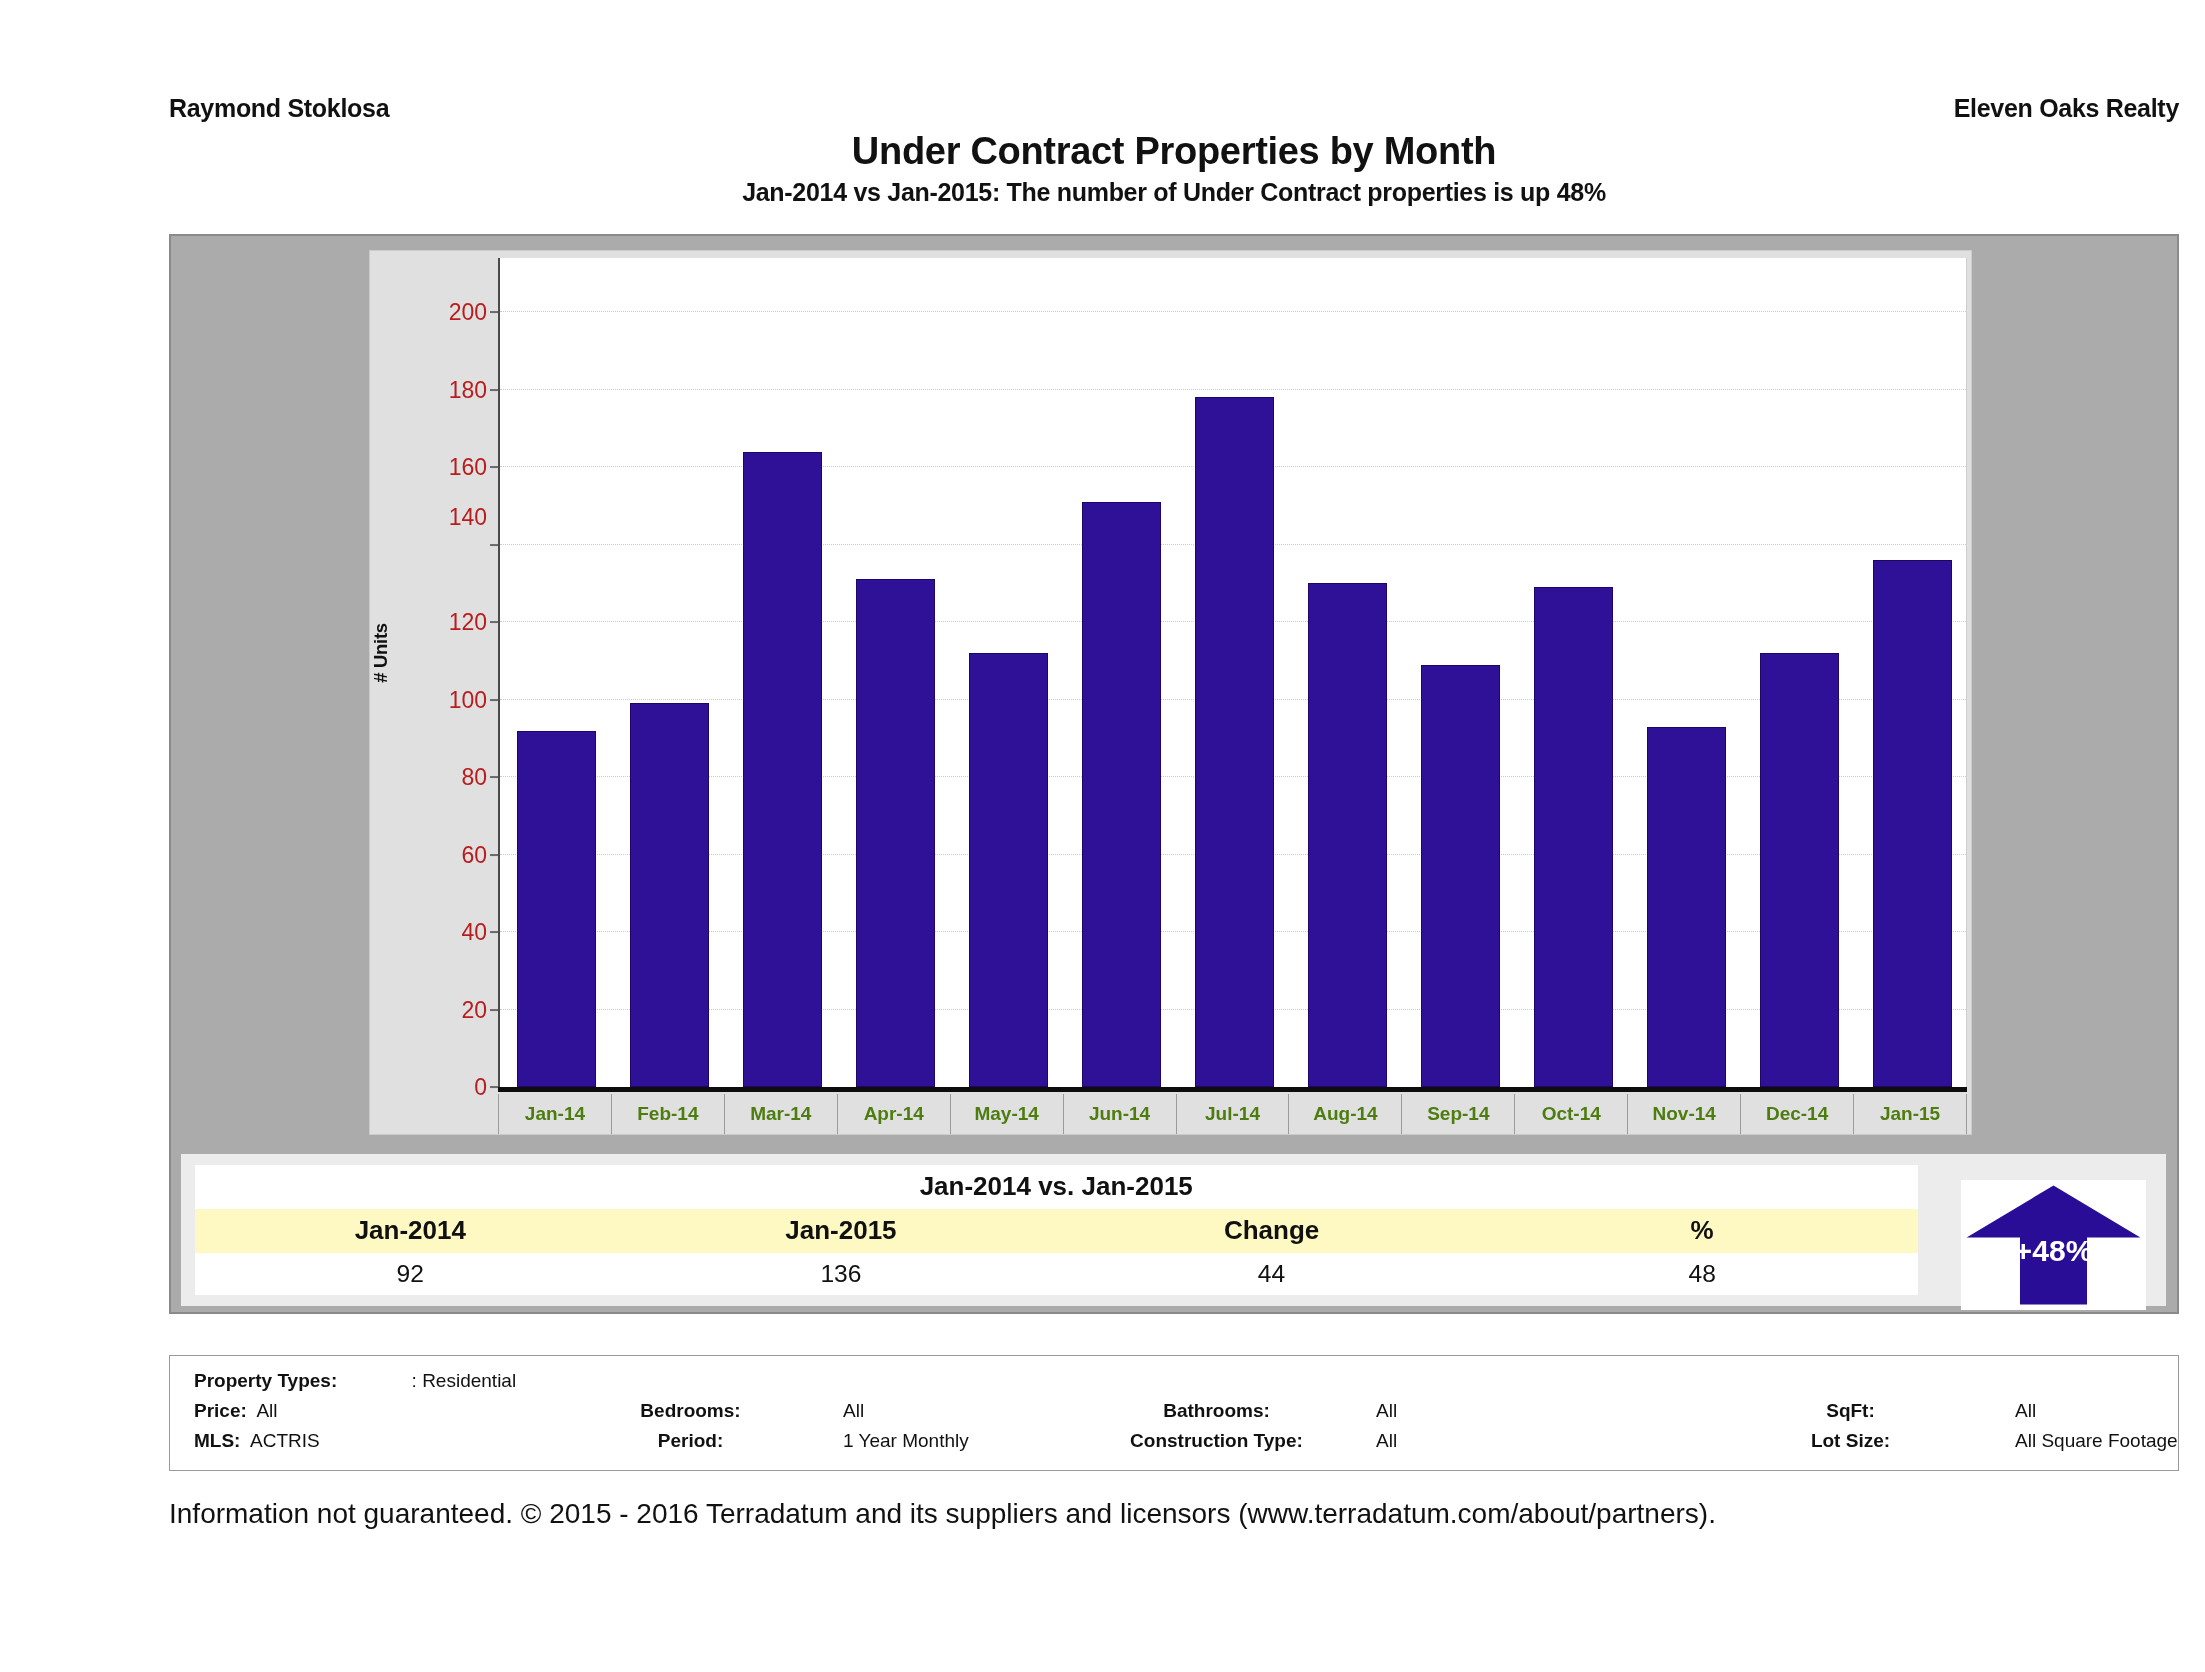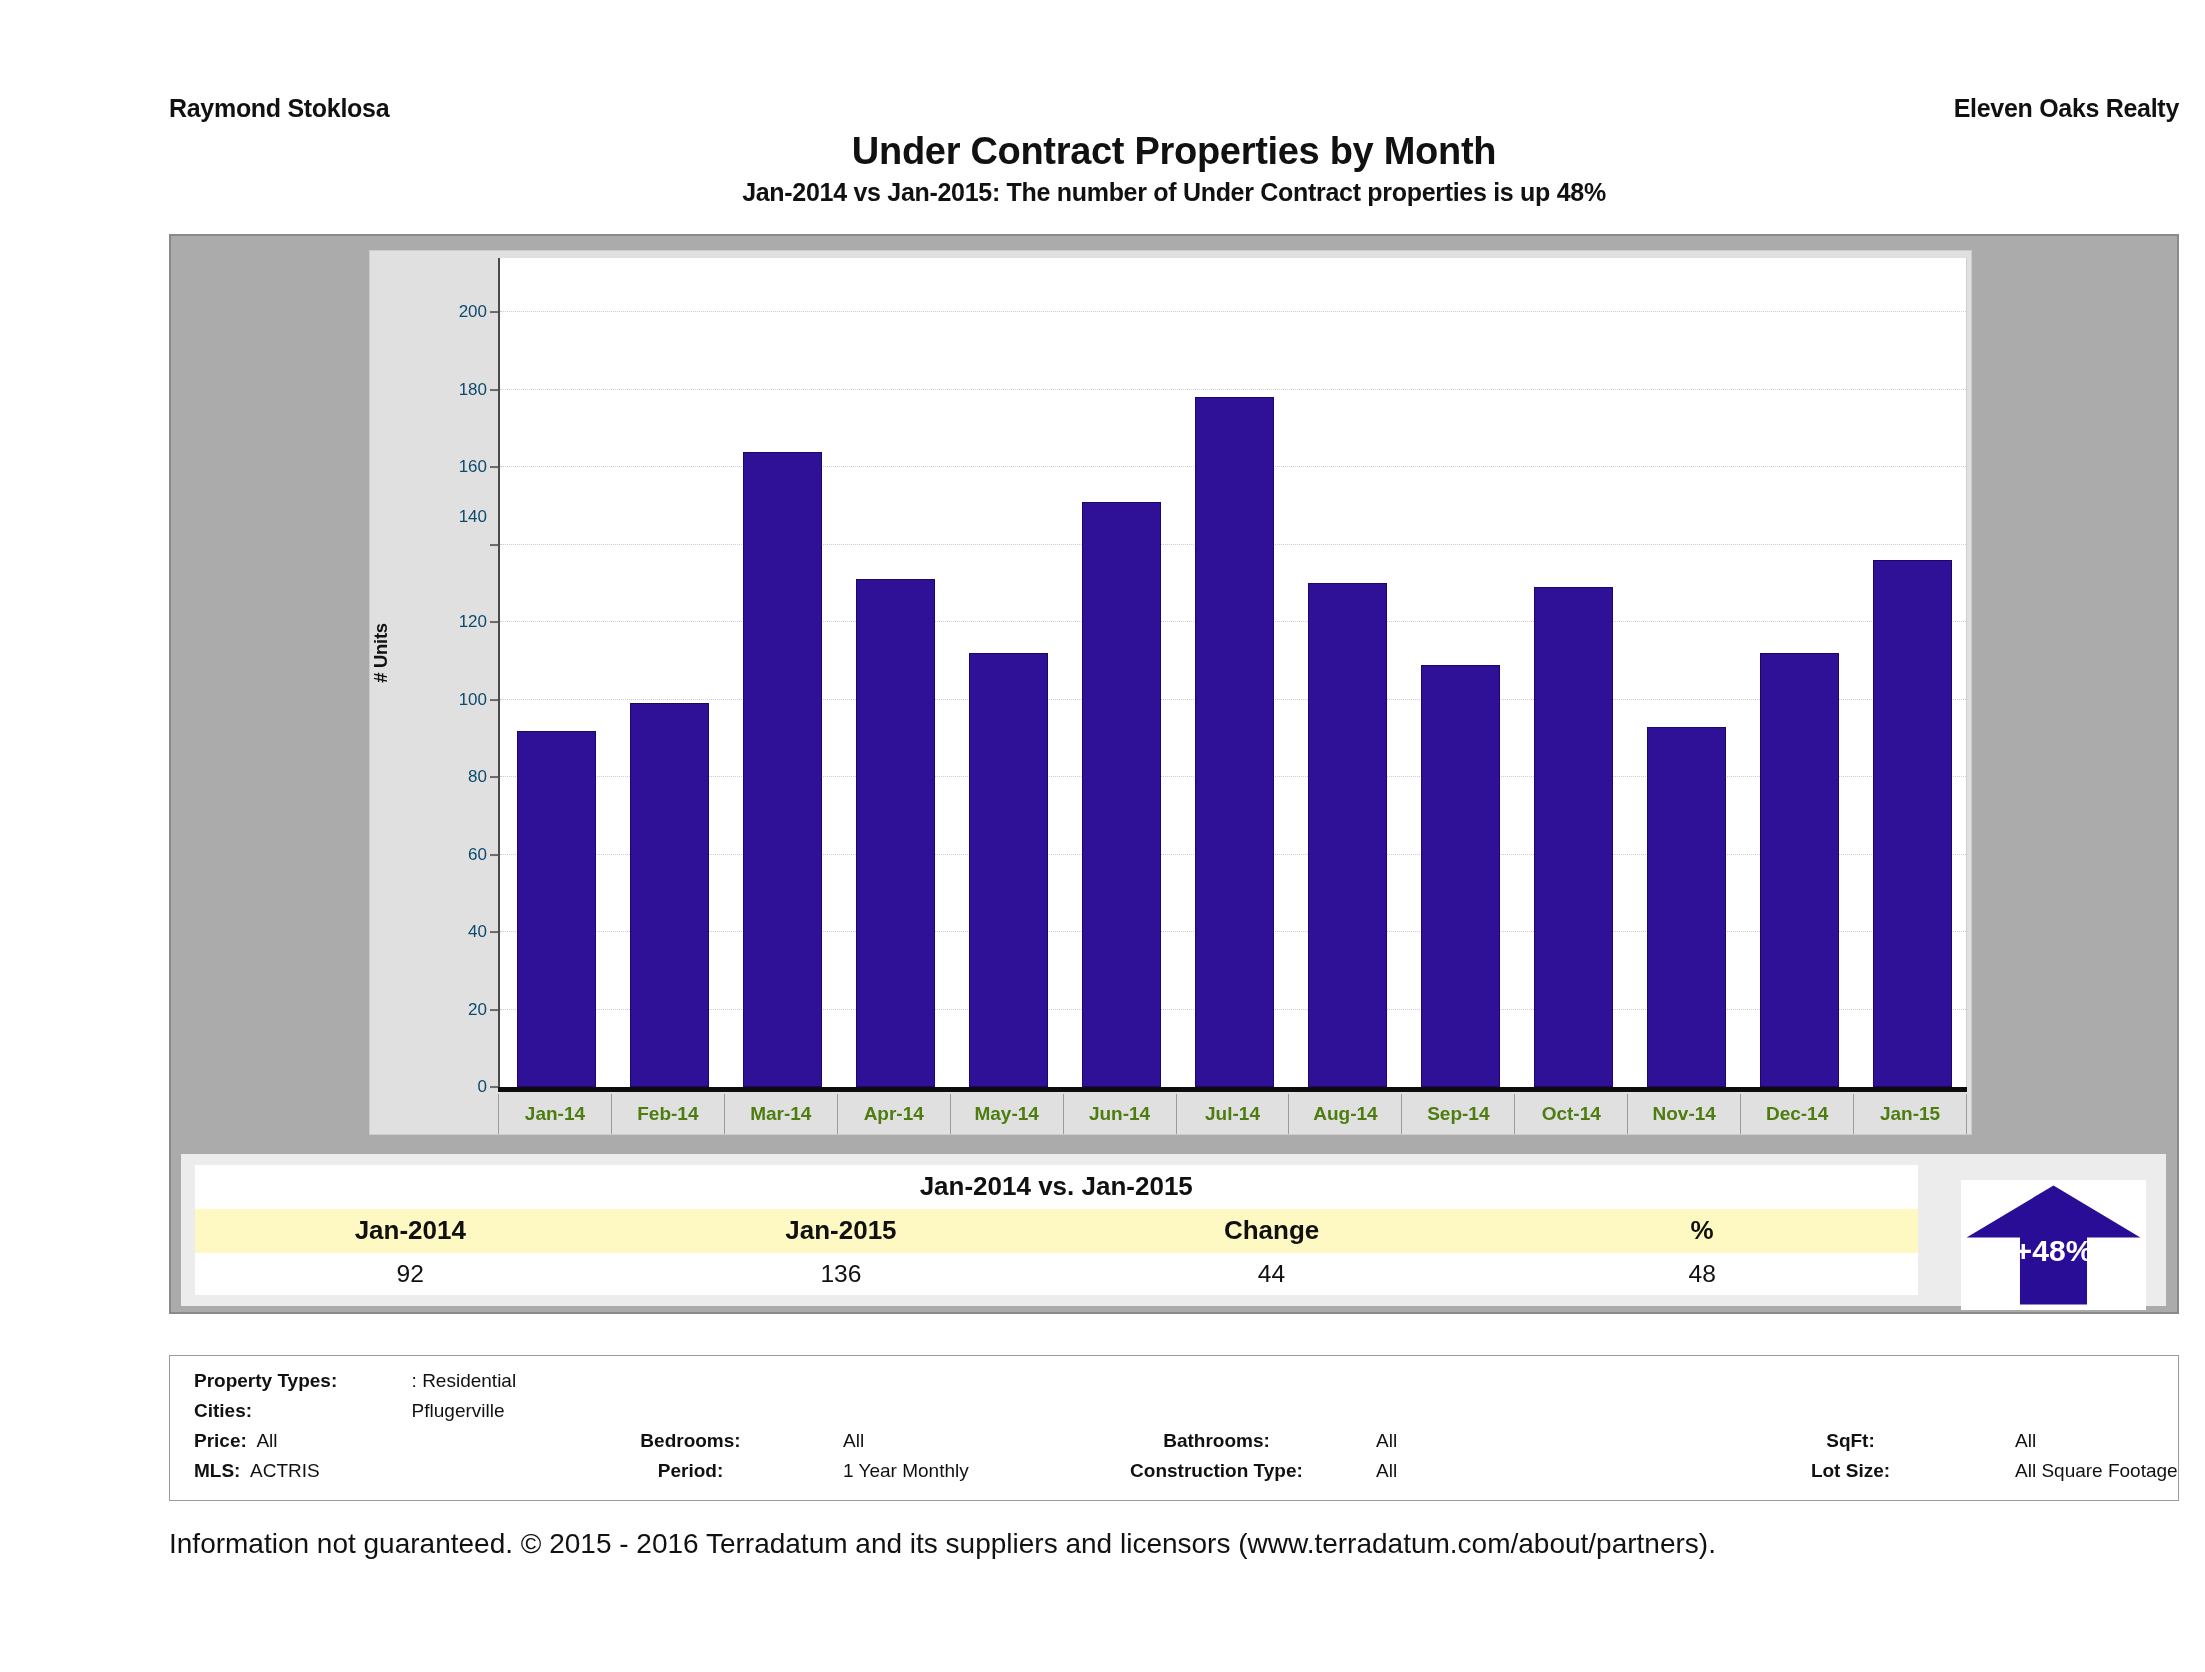--- a/index.html
+++ b/index.html
@@ -15,21 +15,21 @@
 
   
   .chart-outer { margin-top:27px; height:1080px; background:#ababab;
                  border:2.1px solid #8a8a8a; box-sizing:border-box; }
   .chart-panel { margin:13.7px 205px 0 198px; height:885px; background:#e0e0e0;
                  position:relative; border:0.7px solid #cccccc; box-sizing:border-box; }
   .y-gutter { position:absolute; left:0; top:6.8px; bottom:42px; width:128px; }
   .y-axis-title { position:absolute; left:-19px; top:46%; transform:rotate(-90deg);
                   font-size:18.5px; font-weight:bold; letter-spacing:-0.3px; }
   .y-tick-label { position:absolute; right:11px; transform:translateY(50%);
-                  font-size:17px; color:#0c4a6e; }
+                  font-size:23px; color:#b91c1c; }
   .y-tick-dash { position:absolute; right:0; width:8.2px; height:2.1px; background:#6a6a6a;
                  transform:translateY(50%); }
   .plot { position:absolute; left:128px; right:4.1px; top:6.8px; bottom:42px;
           background:#ffffff; border-left:2.1px solid #4a4a4a; border-right:1.4px solid #cfcfcf; }
   .gridline { position:absolute; left:0; right:0; height:0; border-top:1.4px dotted #cccccc; }
   .x-axis-line { position:absolute; left:-2.1px; right:-1.4px; bottom:0; height:4.8px; background:#0d0d0d; }
   .bar { position:absolute; bottom:4.8px; border:0.7px solid #1e0668; box-sizing:border-box; }
   .x-strip { position:absolute; left:128px; right:4.1px; bottom:0; height:40px; display:flex; }
   .x-cell { flex:1; display:flex; align-items:center; justify-content:center;
             border-right:1.4px solid #9b9b9b; font-size:19px; font-weight:bold; color:#4d7c0f; }
@@ -171,21 +171,20 @@
         <svg viewBox="0 0 270 190">
           <polygon id="arrowPoly" points="135,8 262,84 184,84 184,182 86,182 86,84 8,84" fill="#2a0d96"></polygon>
           <text id="arrowText" x="135" y="119" text-anchor="middle" font-size="44" font-weight="bold" fill="#ffffff">+48%</text>
         </svg>
       </div>
     </div>
   </div>
 
   <div class="criteria-box" id="critBox">
       <div class="crit-row"><span class="crit-label wide">Property Types:</span><span class="crit-inline-val">: Residential</span></div>
-      <div class="crit-row"><span class="crit-label wide">Cities:</span><span class="crit-inline-val">Pflugerville</span></div>
       <div class="crit-row"><span class="crit-label">Price:</span><span class="crit-inline-val">All</span><span class="crit-abs-label" style="left: 383px; width: 275px;">Bedrooms:</span><span class="crit-abs-val" style="left: 673px;">All</span><span class="crit-abs-label" style="left: 902px; width: 289px;">Bathrooms:</span><span class="crit-abs-val" style="left: 1206px;">All</span><span class="crit-abs-label" style="left: 1531px; width: 299px;">SqFt:</span><span class="crit-abs-val" style="left: 1845px;">All</span></div>
       <div class="crit-row"><span class="crit-label">MLS:</span><span class="crit-inline-val">ACTRIS</span><span class="crit-abs-label" style="left: 383px; width: 275px;">Period:</span><span class="crit-abs-val" style="left: 673px;">1 Year Monthly</span><span class="crit-abs-label" style="left: 902px; width: 289px;">Construction Type:</span><span class="crit-abs-val" style="left: 1206px;">All</span><span class="crit-abs-label" style="left: 1531px; width: 299px;">Lot Size:</span><span class="crit-abs-val" style="left: 1845px;">All Square Footage</span></div>
     </div>
 
   <div class="disclaimer">Information not guaranteed. © 2015 - 2016 Terradatum and its suppliers and licensors (www.terradatum.com/about/partners).</div>
 
 </div>
 
 
 </body></html>

